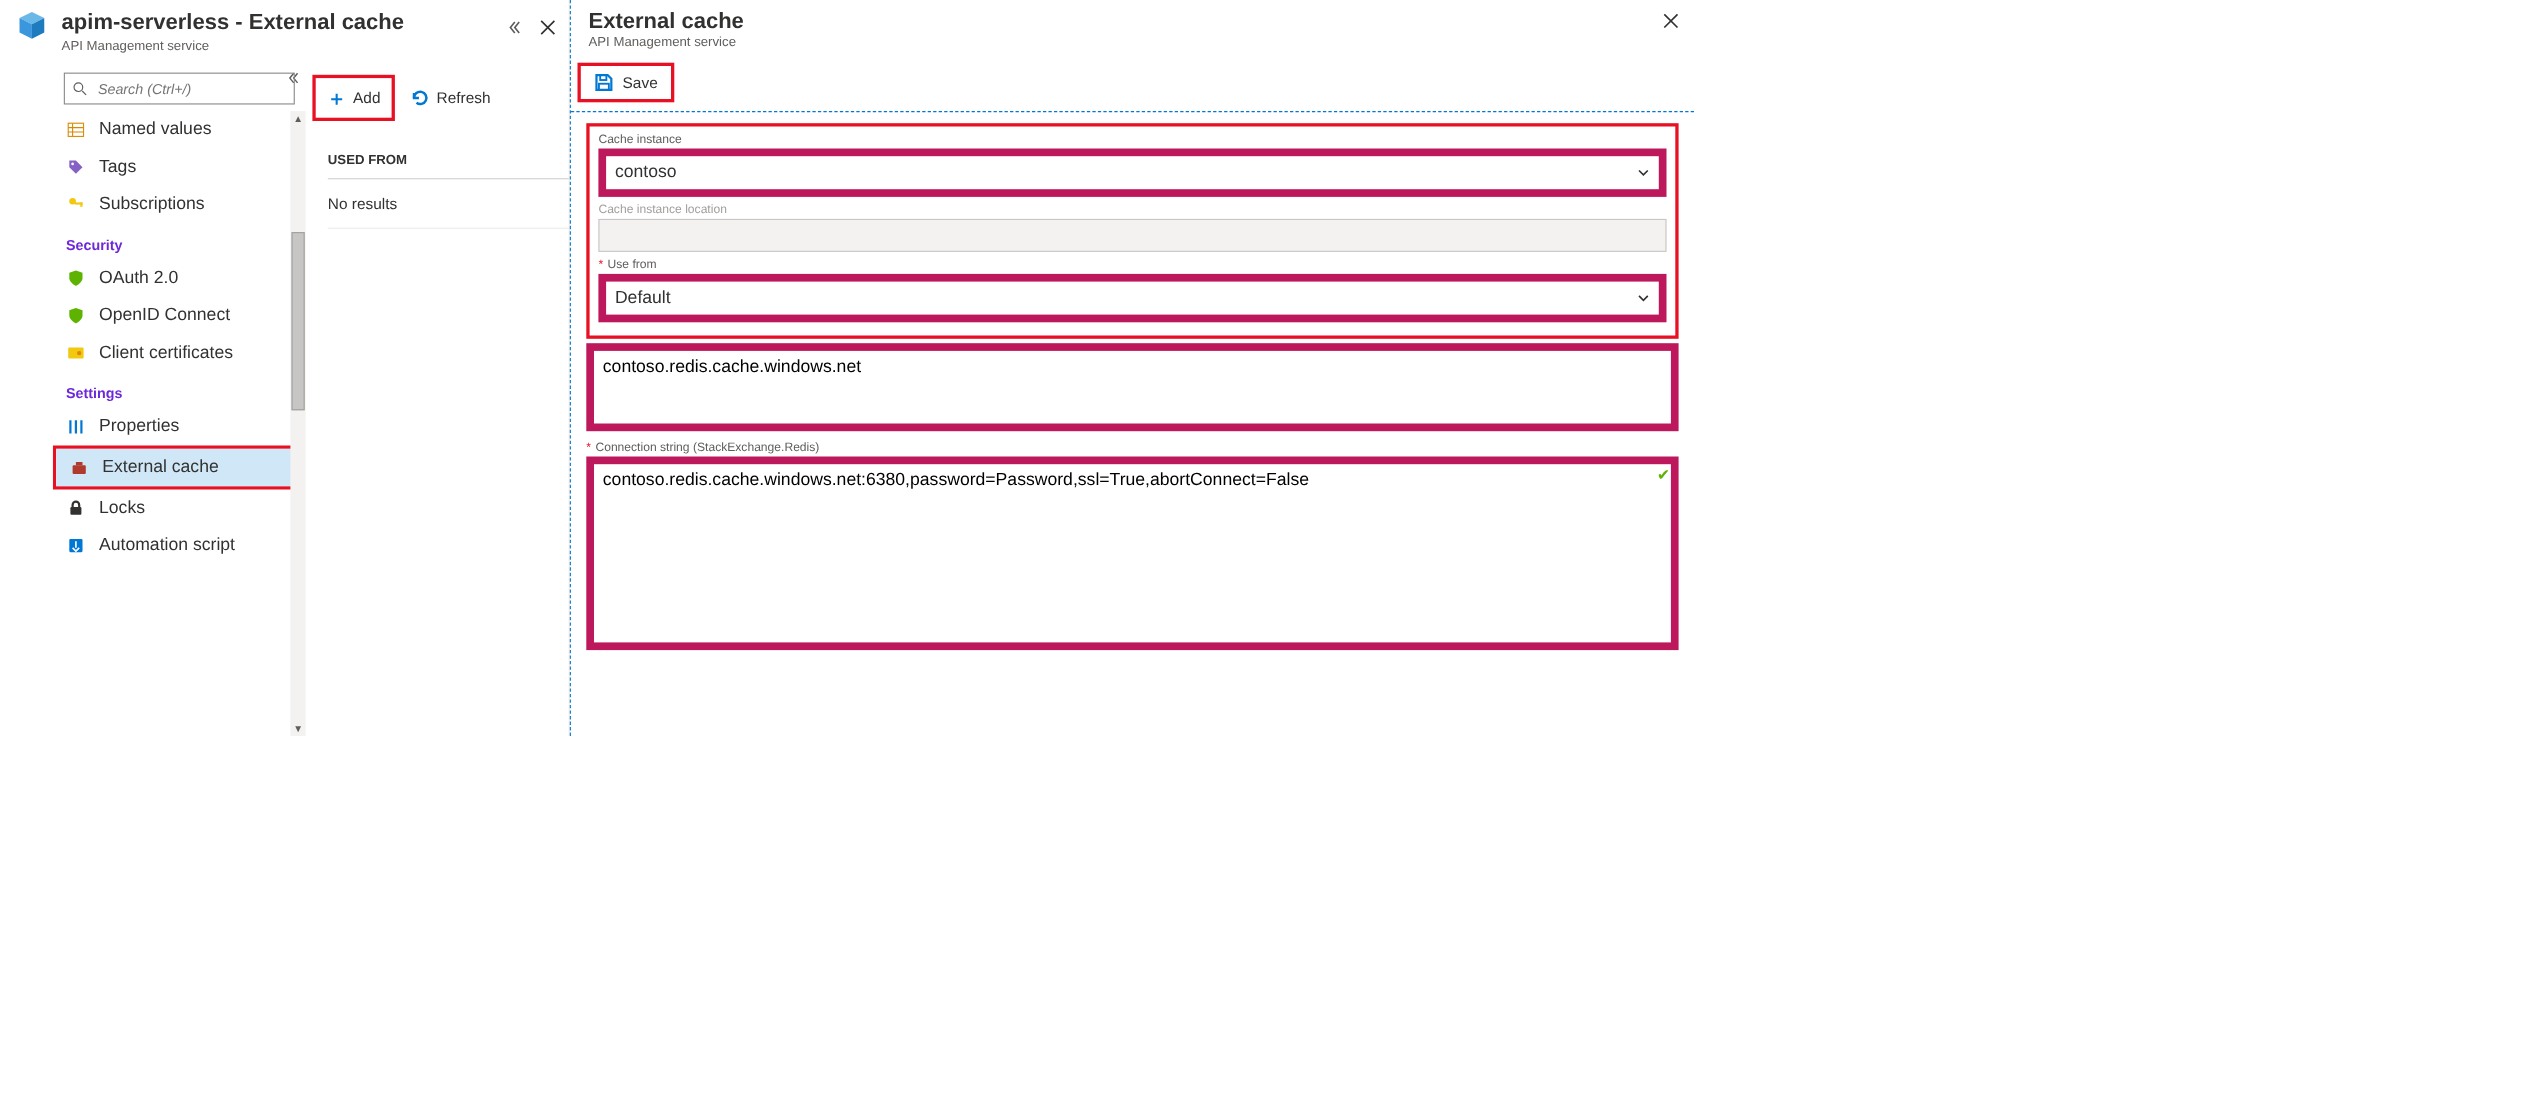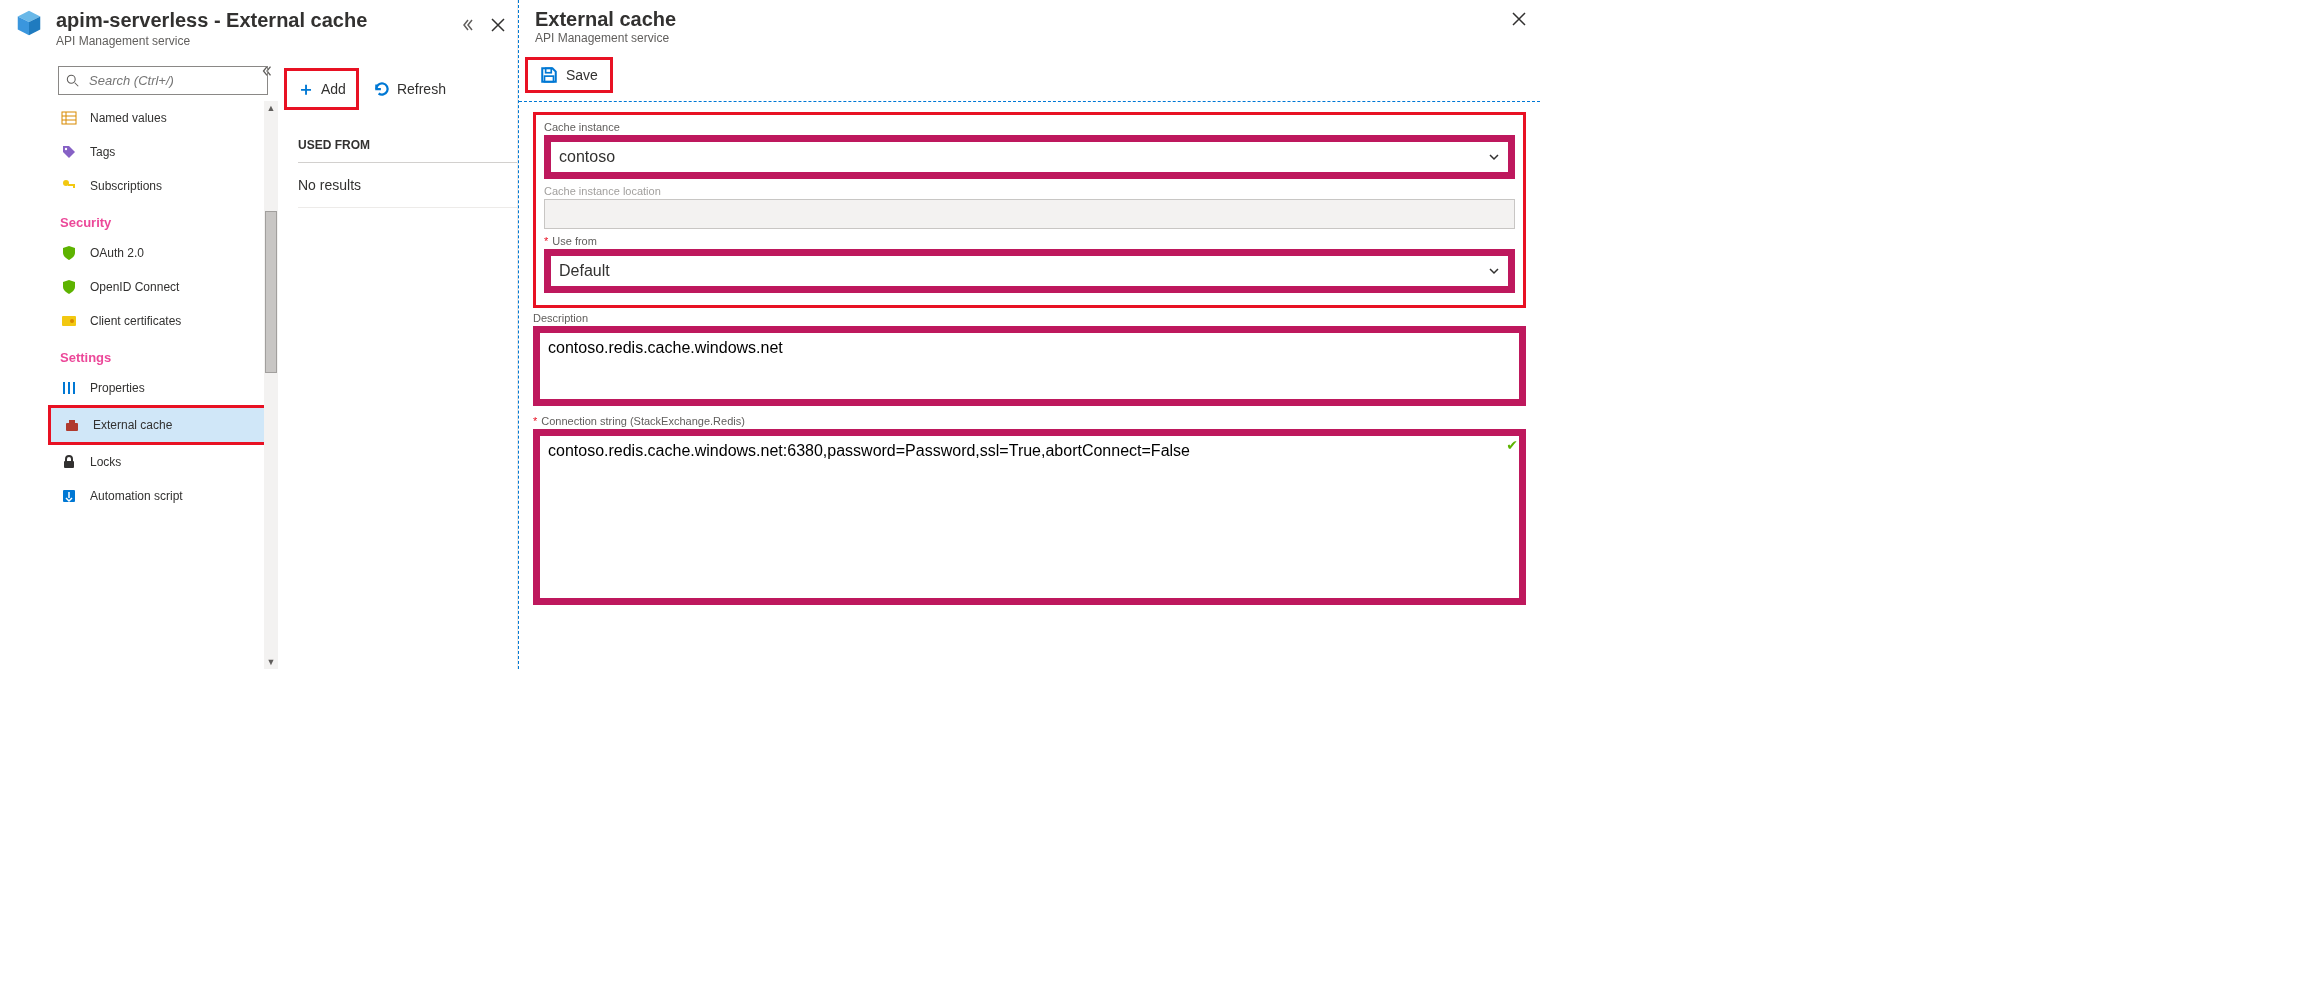--- a/index.html
+++ b/index.html
@@ -21,22 +21,22 @@
   .search-wrap { padding: 6px 10px; }
   .search { width: 100%; border: 1px solid #8a8886; padding: 6px 8px 6px 30px; font-size: 13px; font-style: italic; color: #605e5c; background: transparent; }
   .search-box { position: relative; }
   .search-glyph { position: absolute; left: 8px; top: 50%; transform: translateY(-50%); color: #605e5c; }
   .sidebar-scroll { flex: 1; overflow-y: auto; position: relative; }
   .scrollbar-track { position: absolute; right: 0; top: 0; width: 14px; height: 100%; background: #f3f2f1; }
   .scrollbar-thumb { position: absolute; right: 1px; top: 110px; width: 12px; height: 162px; background: #c8c6c4; border: 1px solid #a19f9d; }
   .sb-arrow { position: absolute; right: 0; width: 14px; height: 14px; display:flex; align-items:center; justify-content:center; color:#605e5c; font-size:9px; }
   .sb-arrow.up { top: 0; } .sb-arrow.down { bottom: 0; }
   
-  .sidebar-item { display: flex; align-items: center; gap: 12px; padding: 8px 12px; cursor: pointer; font-size: 12px; }
-  .sidebar-group { font-size: 13px; font-weight: 600; color: #ec4899; padding: 12px 12px 6px; }
+  .sidebar-item { display: flex; gap: 12px; padding: 8px 12px; cursor: pointer; font-size: 16px; }
+  .sidebar-group { font-size: 13px; font-weight: 600; color: #6d28d9; padding: 12px 12px 6px; }
   .sidebar-item .ico { width: 18px; height: 18px; display: flex; align-items: center; justify-content: center; flex-shrink: 0; }
   .selected-box { border: 3px solid #e81123; margin-right: 4px; }
   .selected-box .sidebar-item { background: #d0e7f8; }
   
   .main-col { flex: 1; padding: 0; overflow: hidden; }
   .toolbar { display: flex; gap: 4px; padding: 8px 6px; align-items: center; }
   .tool-btn { display: flex; align-items: center; gap: 6px; padding: 6px 10px; cursor: pointer; font-size: 14px; }
   .tool-btn .plus { color: #0078d4; font-weight: 900; font-size: 18px; }
   .tool-btn .refresh { color: #0078d4; font-size: 16px; }
   .tool-btn.highlighted { border: 3px solid #e81123; }
@@ -300,21 +300,20 @@
           <span>
               <svg width="12" height="12" viewBox="0 0 12 12">
                 <path d="M2 4 L6 8 L10 4" stroke="#323130" stroke-width="1.5" fill="none"></path>
               </svg>
             </span>
         </div>
       </div>
     </div>
 
     <div class="field">
-      <div class="label">Description</div>
       <textarea class="textarea desc-ta" style="">contoso.redis.cache.windows.net</textarea>
     </div>
 
     <div class="field">
       <div class="label"><span class="req">*</span><span>Connection string (StackExchange.Redis)</span></div>
       <div class="ta-wrap">
         <textarea class="textarea conn-ta" style="">contoso.redis.cache.windows.net:6380,password=Password,ssl=True,abortConnect=False</textarea>
         <span class="checkmark">✔</span>
       </div>
     </div>

